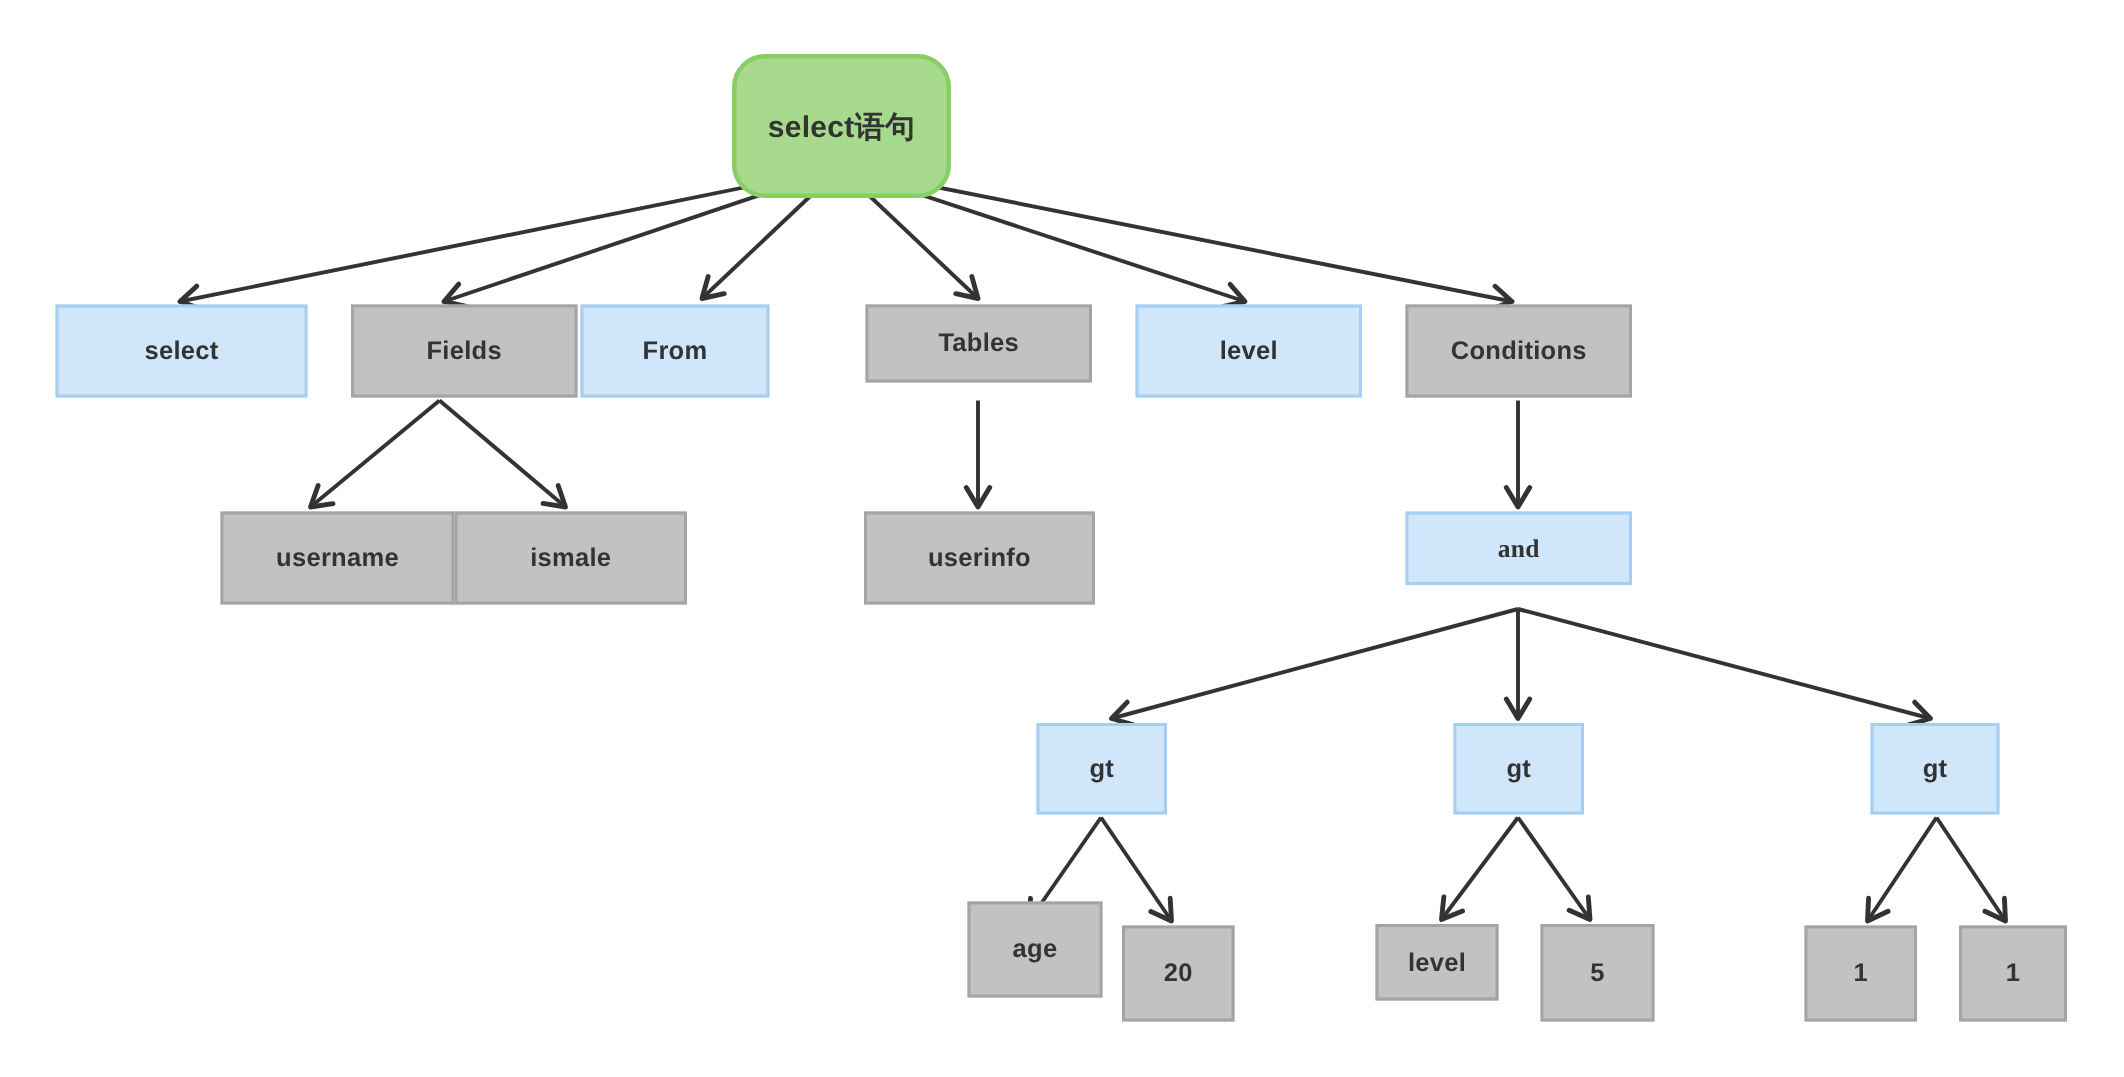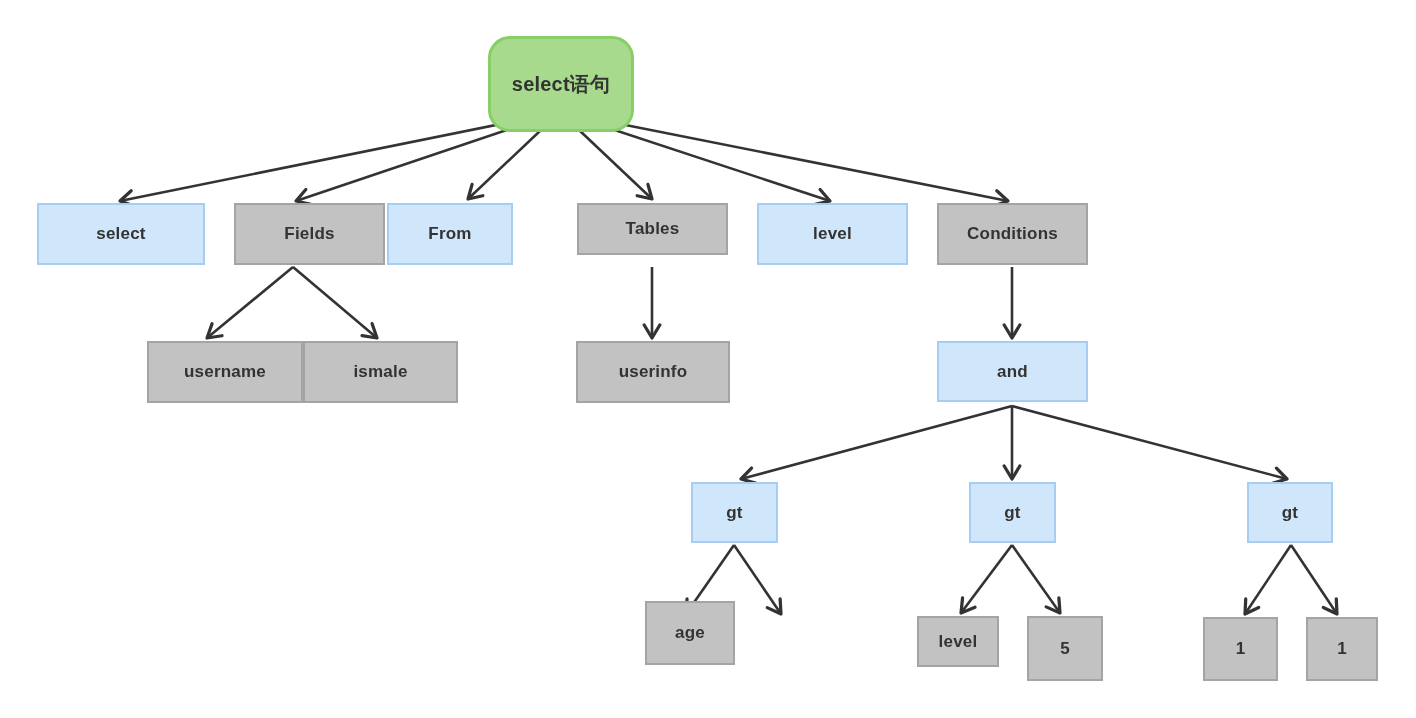--- a/index.html
+++ b/index.html
@@ -101,25 +101,26 @@
   <div class="node blue" style="left:37px;  top:203px; width:168px; height:62px;">select</div>
   <div class="node gray" style="left:234px; top:203px; width:151px; height:62px;">Fields</div>
   <div class="node blue" style="left:387px; top:203px; width:126px; height:62px;">From</div>
   <div class="node gray" style="left:577px; top:203px; width:151px; height:52px;">Tables</div>
   <div class="node blue" style="left:757px; top:203px; width:151px; height:62px;">level</div>
   <div class="node gray" style="left:937px; top:203px; width:151px; height:62px;text-align:center;">Conditions</div>
 
   <div class="node gray" style="left:124px; top:341px; width:156px; height:62px;margin-left:23px;">username</div>
   <div class="node gray" style="left:303px; top:341px; width:155px; height:62px;">ismale</div>
   <div class="node gray" style="left:576px; top:341px; width:154px; height:62px;">userinfo</div>
-  <div class="node blue" style="left:937px; top:341px; width:151px; height:61px;">and</div>
+  <div class="node blue" style="left:937px; top:341px; width:151px; height:49px;font-family:Liberation Serif, serif;">and</div>
 
   <div class="node blue" style="left:691px;  top:482px; width:87px; height:61px;">gt</div>
   <div class="node blue" style="left:969px;  top:482px; width:87px; height:61px;">gt</div>
   <div class="node blue" style="left:1247px; top:482px; width:86px; height:61px;">gt</div>
 
   <div class="node gray" style="left:645px;  top:601px; width:90px; height:64px;">age</div>
+  <div class="node gray" style="left:748px;  top:617px; width:75px; height:64px;">20</div>
   <div class="node gray" style="left:917px;  top:616px; width:82px; height:51px;">level</div>
   <div class="node gray" style="left:1027px; top:616px; width:76px; height:65px;">5</div>
   <div class="node gray" style="left:1203px; top:617px; width:75px; height:64px;">1</div>
   <div class="node gray" style="left:1306px; top:617px; width:72px; height:64px;">1</div>
 
 </div>
 
 </body></html>

